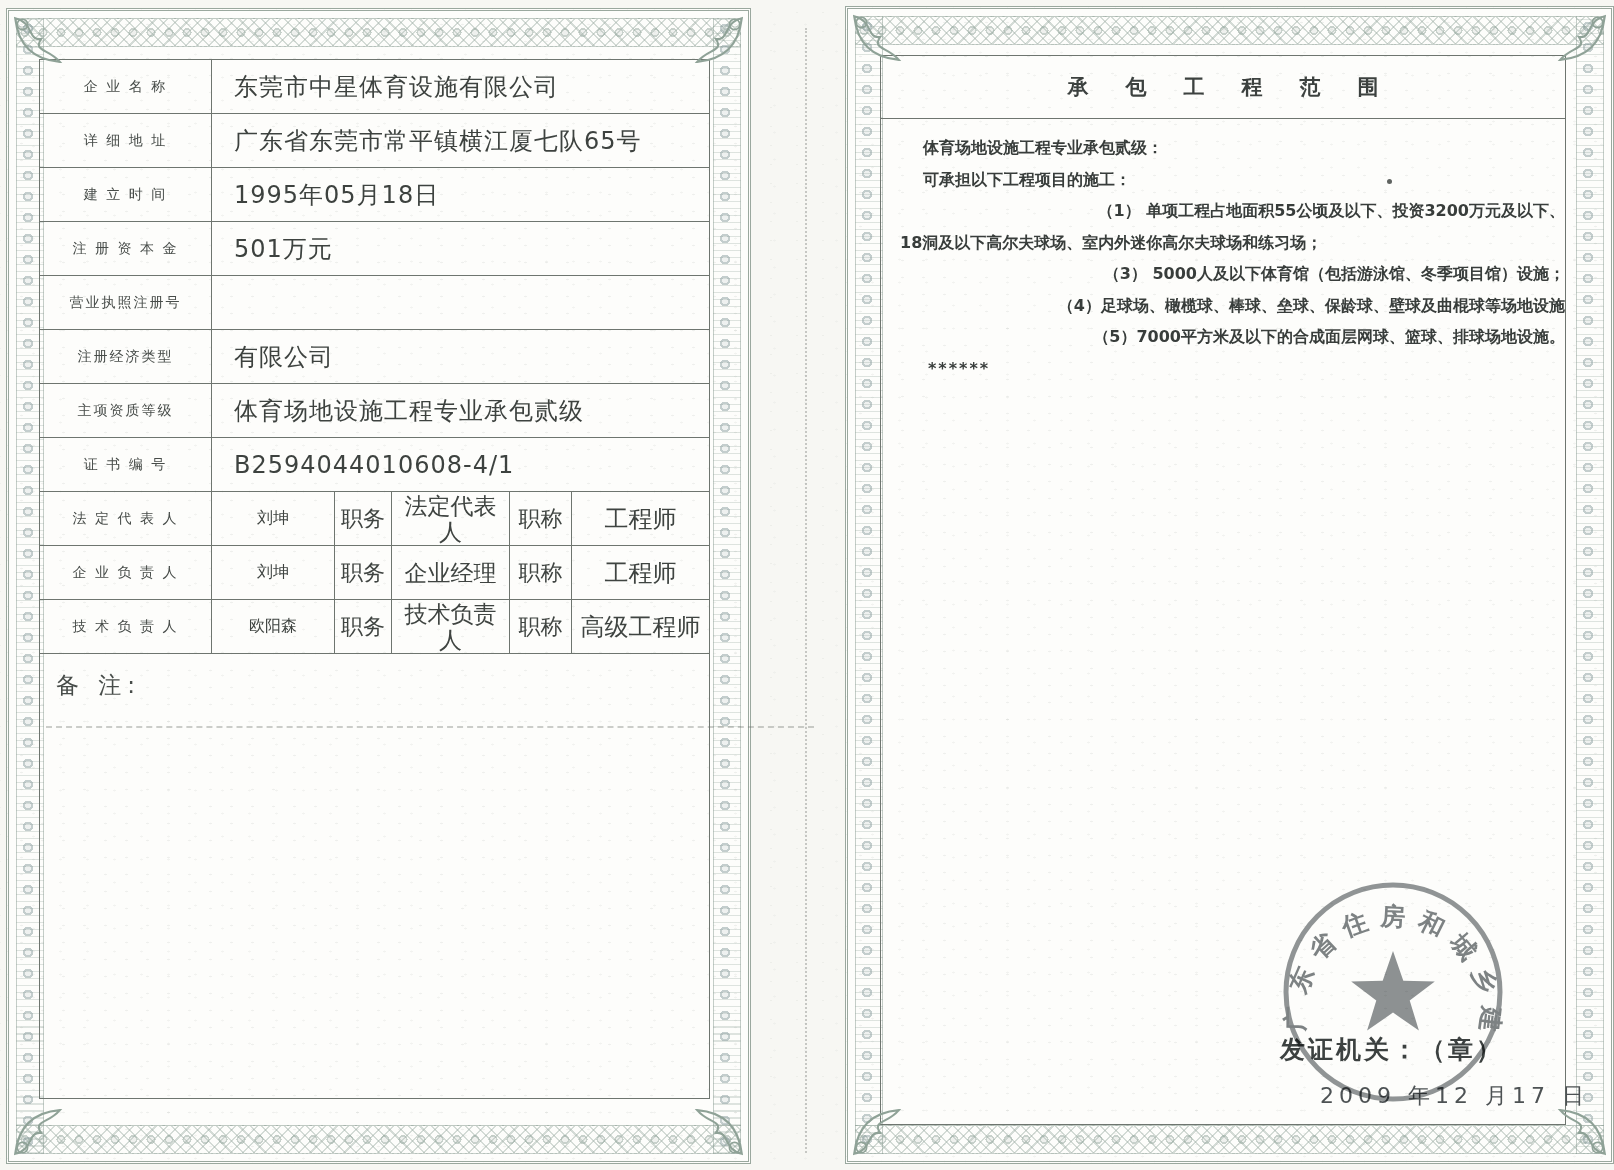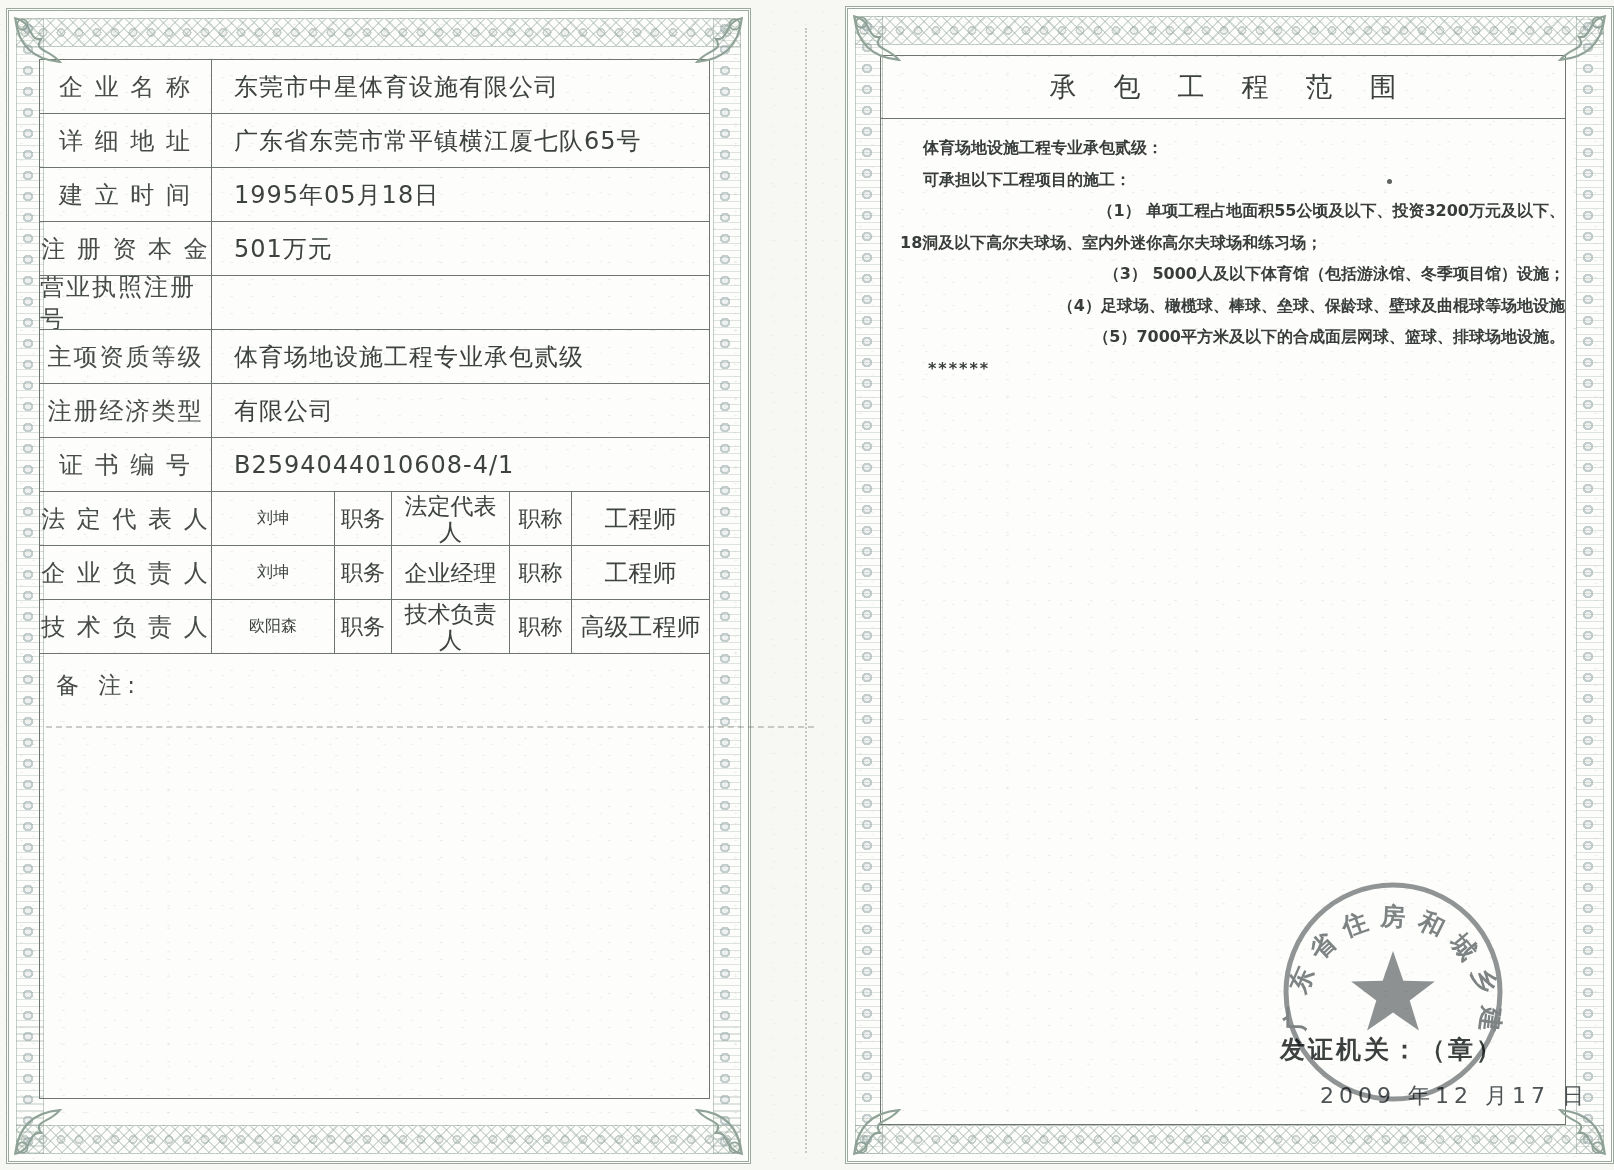--- a/index.html
+++ b/index.html
@@ -53,35 +53,35 @@
   .c-tr{top:2px;right:2px;transform:scaleX(-1);}
   .c-bl{bottom:2px;left:2px;transform:scaleY(-1);}
   .c-br{bottom:2px;right:2px;transform:scale(-1,-1);}
 
   
   .content-box{position:absolute;border:1px solid #6e756f;background:transparent;}
   .lp-box{left:30px;top:48px;width:669px;height:1038px;}
   .trow{display:flex;height:54px;border-bottom:1px solid #6e756f;box-sizing:border-box;}
   .cell{display:flex;align-items:center;box-sizing:border-box;overflow:hidden;}
   .cell-label{width:172px;justify-content:center;border-right:1px solid #6e756f;
-    font-size:24px;letter-spacing:2px;color:#474c49;}
+    font-size:14px;letter-spacing:2px;color:#474c49;}
   .cell-value{flex:1;padding-left:22px;font-size:24px;color:#3d423f;letter-spacing:1px;white-space:nowrap;}
   .cell-name{width:123px;justify-content:center;border-right:1px solid #6e756f;font-size:16px;}
   .cell-duty-l{width:57px;justify-content:center;border-right:1px solid #6e756f;font-size:22px;}
   .cell-duty{width:118px;justify-content:center;border-right:1px solid #6e756f;
     font-size:23px;text-align:center;line-height:26px;padding:0 6px;flex-wrap:wrap;align-content:center;}
   .cell-title-l{width:62px;justify-content:center;border-right:1px solid #6e756f;font-size:22px;}
   .cell-title{flex:1;justify-content:center;font-size:24px;white-space:nowrap;}
   .remark-area{position:relative;height:445px;}
   .remark-label{position:absolute;left:16px;top:16px;font-size:23px;letter-spacing:6px;color:#474c49;}
 
   
   .rp-box{left:32px;top:46px;width:684px;height:1068px;}
   .rp-titlebar{height:62px;border-bottom:1px solid #6e756f;display:flex;align-items:center;justify-content:center;}
-  .rp-title{font-size:27px;letter-spacing:37px;text-indent:37px;color:#3c413f;font-weight:400;white-space:nowrap;}
+  .rp-title{font-size:21px;letter-spacing:37px;text-indent:37px;color:#3c413f;font-weight:700;white-space:nowrap;}
   .rp-text{position:relative;padding-top:13px;font-size:16px;font-weight:600;color:#383d3b;line-height:31.5px;}
   .rp-line{white-space:nowrap;}
   .ind-a{margin-left:42px;}
   .ind-b{margin-left:26px;text-align:right;}
   .ind-0{margin-left:19px;}
   .ind-c{margin-left:47px;letter-spacing:2px;}
   .ink-dot{position:absolute;width:5px;height:5px;border-radius:50%;background:rgba(55,60,57,.8);left:506px;top:60px;}
 
   .issuer{position:absolute;left:432px;top:1024px;font-size:25px;letter-spacing:3px;color:#3c4140;font-weight:600;white-space:nowrap;z-index:2;}
   .dateline{position:absolute;left:472px;top:1072px;font-size:22px;letter-spacing:5px;color:#4d5254;font-weight:500;white-space:nowrap;z-index:2;}
@@ -130,26 +130,26 @@
         <div class="cell cell-value">1995年05月18日</div>
       </div>
     <div class="trow">
         <div class="cell cell-label">注 册 资 本 金</div>
         <div class="cell cell-value">501万元</div>
       </div>
     <div class="trow">
         <div class="cell cell-label">营业执照注册号</div>
       </div>
     <div class="trow">
+        <div class="cell cell-label">注册经济类型</div>
+        <div class="cell cell-value">有限公司</div>
+      </div>
+    <div class="trow">
         <div class="cell cell-label">主项资质等级</div>
         <div class="cell cell-value">体育场地设施工程专业承包贰级</div>
-      </div>
-    <div class="trow">
-        <div class="cell cell-label">注册经济类型</div>
-        <div class="cell cell-value">有限公司</div>
       </div>
     <div class="trow">
         <div class="cell cell-label">证 书 编 号</div>
         <div class="cell cell-value">B2594044010608-4/1</div>
       </div>
 
     <div class="trow">
       <div class="cell cell-label">法 定 代 表 人</div>
       <div class="cell cell-name">刘坤</div>
       <div class="cell cell-duty-l">职务</div>

